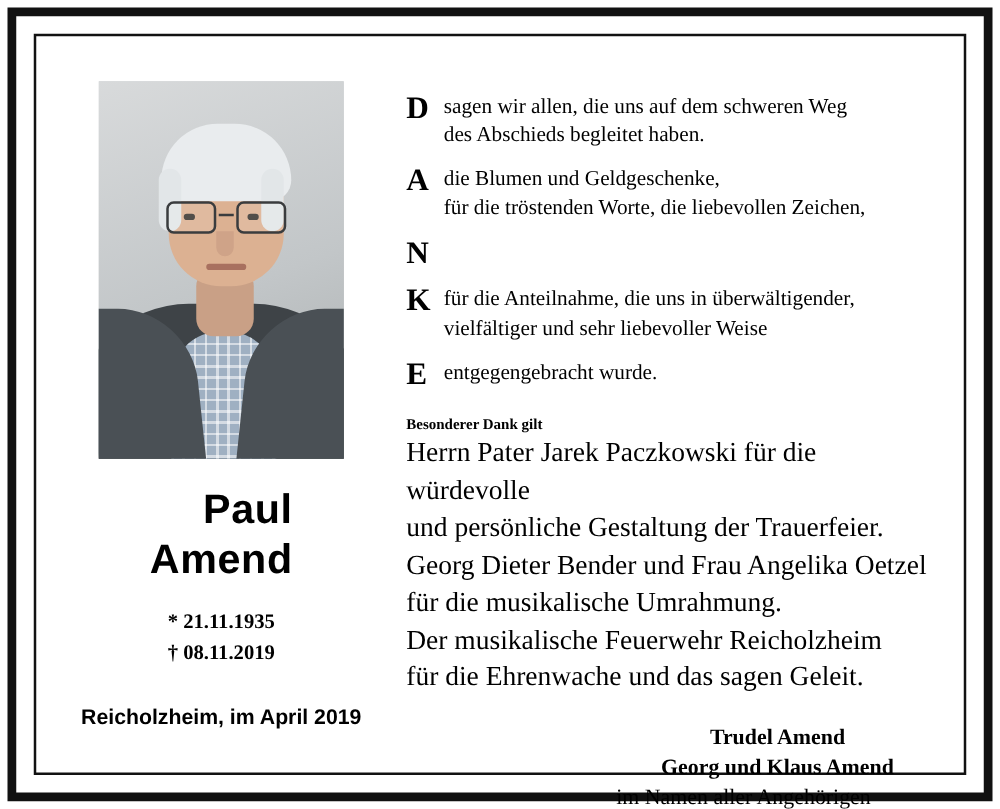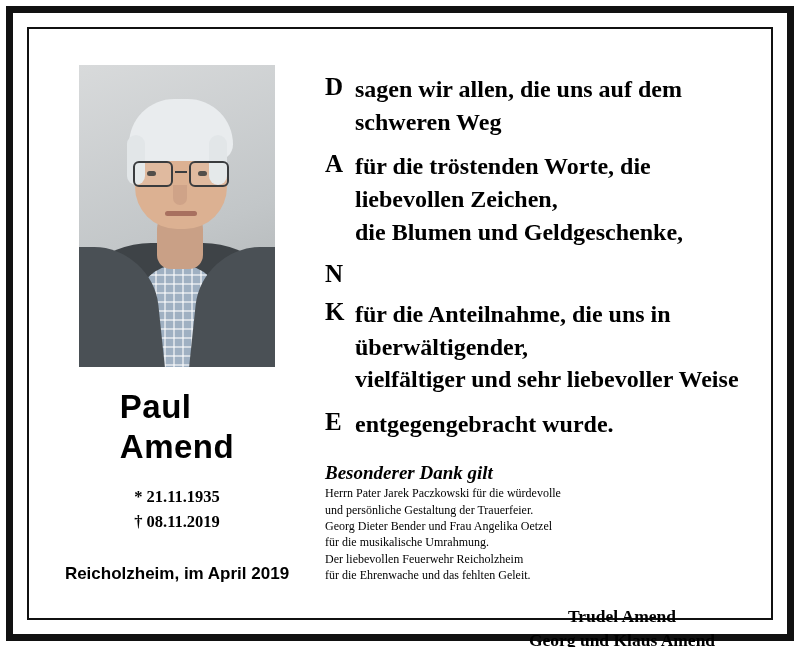--- a/index.html
+++ b/index.html
@@ -219,21 +219,21 @@
     left: 86px;
     top: 146px;
     width: 32px;
     height: 5px;
     background: #a8705f;
     border-radius: 4px;
   }
 
   .deceased-name {
     margin-top: 20px;
-    text-align: left;
+    text-align: right;
     font-family: "Liberation Sans", sans-serif;
     font-weight: bold;
     font-size: 33px;
     line-height: 1.22;
     letter-spacing: 0.5px;
   }
   .dates {
     margin-top: 16px;
     text-align: center;
     font-family: Liberation Serif, serif;
@@ -274,35 +274,33 @@
     flex: 0 0 30px;
     font-family: "Liberation Serif", serif;
     font-weight: bold;
     font-size: 25px;
     line-height: 1.0;
     padding-top: 1px;
   }
   .danke-lines {
     flex: 1 1 auto;
     font-family: "Liberation Serif", serif;
-    font-size: 24px;
+    font-size: 17px;
     line-height: 1.36;
-    font-weight: bold;
   }
   .thanks-title {
     margin-top: 19px;
     font-family: "Liberation Serif", serif;
     font-weight: bold;
-    font-size: 19px;
+    font-size: 12px;
     line-height: 1.36;
-    font-style: italic;
   }
   .thanks-lines {
     font-family: "Liberation Serif", serif;
-    font-size: 12px;
+    font-size: 22px;
     line-height: 1.36;
   }
   .signature {
     margin-top: 22px;
     margin-left: 168px;
     font-family: "Liberation Serif", serif;
     font-size: 17.5px;
     line-height: 1.36;
   }
   .signature .bold {
@@ -358,28 +356,29 @@
         </div>
 
         <div class="right-col">
 
           <div class="danke-block">
 
             <div class="danke-row">
               <div class="danke-letter">D</div>
               <div class="danke-lines">
                 <div>sagen wir allen, die uns auf dem schweren Weg</div>
+                <div>des Abschieds begleitet haben.</div>
               </div>
             </div>
 
             <div class="danke-row">
               <div class="danke-letter">A</div>
               <div class="danke-lines">
+                <div>die Blumen und Geldgeschenke,</div>
                 <div>für die tröstenden Worte, die liebevollen Zeichen,</div>
-                <div>die Blumen und Geldgeschenke,</div>
               </div>
             </div>
 
             <div class="danke-row">
               <div class="danke-letter">N</div>
               <div class="danke-lines">
               </div>
             </div>
 
             <div class="danke-row">
@@ -398,22 +397,22 @@
             </div>
 
           </div>
 
           <div class="thanks-title">Besonderer Dank gilt</div>
           <div class="thanks-lines">
             <div>Herrn Pater Jarek Paczkowski für die würdevolle</div>
             <div>und persönliche Gestaltung der Trauerfeier.</div>
             <div>Georg Dieter Bender und Frau Angelika Oetzel</div>
             <div>für die musikalische Umrahmung.</div>
-            <div>Der liebevollen Feuerwehr Reicholzheim</div>
-            <div>für die Ehrenwache und das fehlten Geleit.</div>
+            <div>Der musikalische Feuerwehr Reicholzheim</div>
+            <div>für die Ehrenwache und das sagen Geleit.</div>
           </div>
 
           <div class="signature">
             <div class="bold">Trudel Amend</div>
             <div class="bold">Georg und Klaus Amend</div>
             <div>im Namen aller Angehörigen</div>
           </div>
 
         </div>
 

